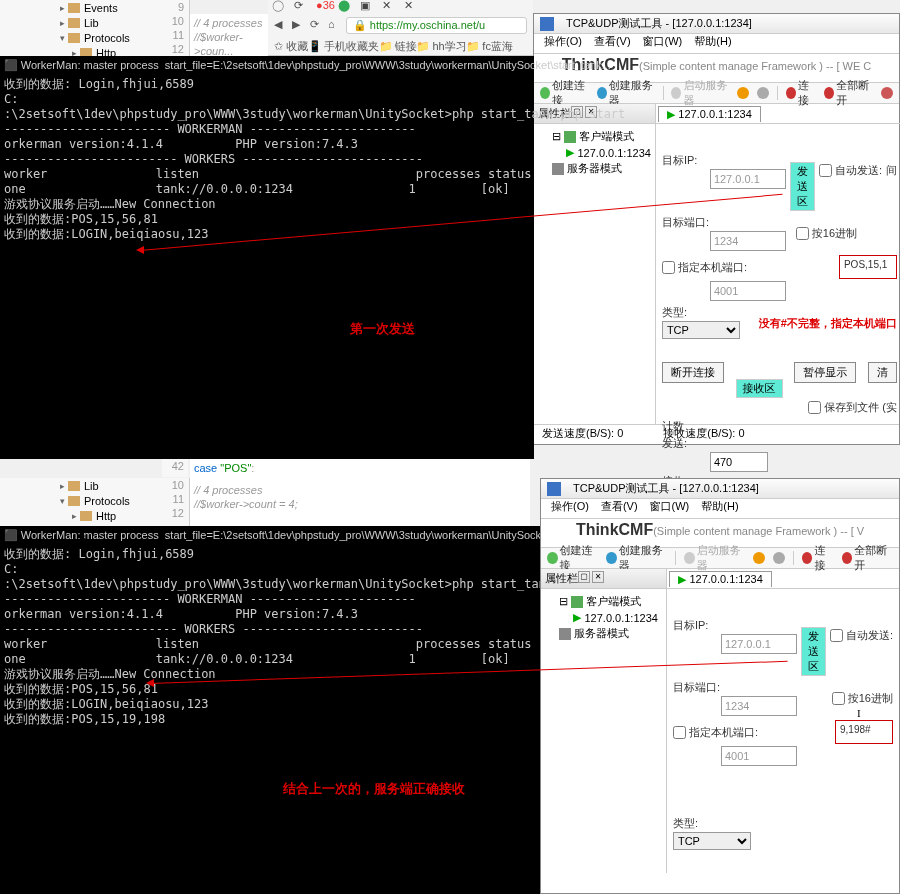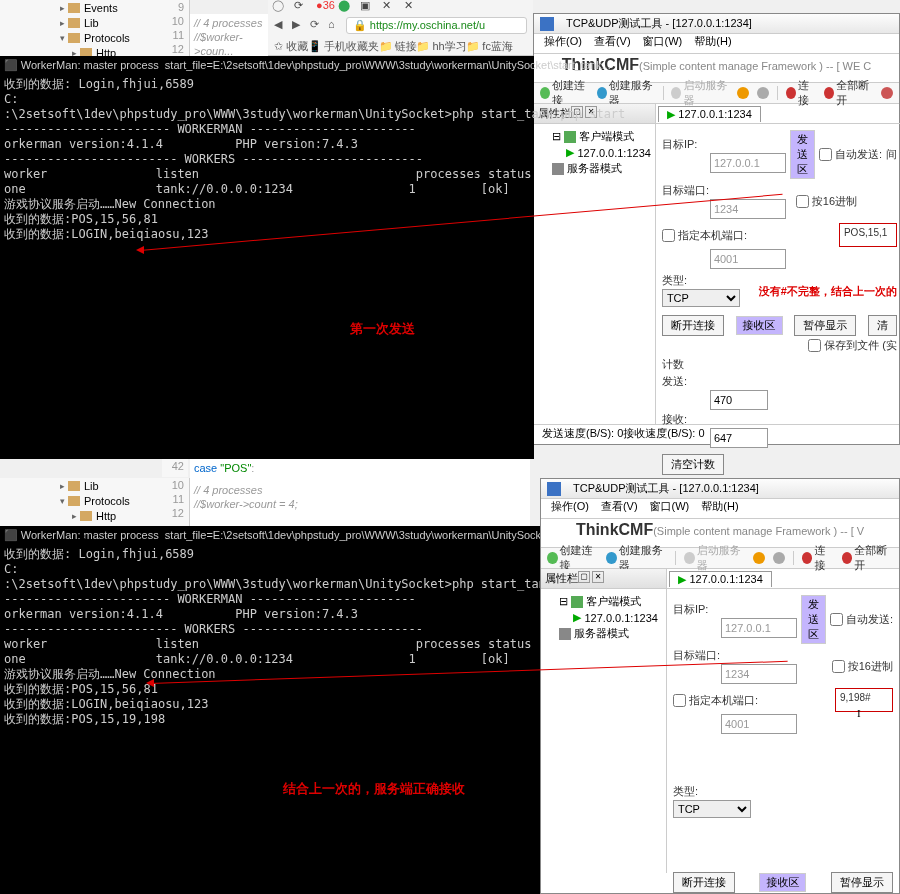--- a/index.html
+++ b/index.html
@@ -58,27 +58,27 @@
 .tcp-right { flex: 1; padding: 0; }
 .tcp-tab { height: 20px; display: flex; align-items: center; padding: 0 2px; border-bottom: 1px solid #ccc; }
 .tcp-tab .tab { border: 1px solid #999; border-bottom: none; padding: 1px 8px; background: #fff; display: flex; align-items: center; gap: 3px; }
 .tcp-form { padding: 4px 6px; }
 .tcp-form .row { display: flex; align-items: center; justify-content: space-between; margin: 2px 0; gap: 4px; }
 .tcp-form .row.stack { flex-direction: column; align-items: flex-start; gap: 1px; }
 .tcp-form label { color: #333; white-space: nowrap; }
 .tcp-form input[type=text] { border: 1px solid #999; padding: 1px 3px; width: 76px; height: 20px; background: #fff; margin-left: 48px; }
 .tcp-form input[type=text].dim { color: #999; }
 .tcp-form select { border: 1px solid #999; height: 18px; width: 78px; }
-.tcp-form .pane-title { background: #c4b5fd; border: 1px solid #ccc; padding: 1px 6px; }
+.tcp-form .pane-title { background: #5eead4; border: 1px solid #ccc; padding: 1px 6px; margin-top: 32px; }
 .tcp-form .chk { display: flex; align-items: center; gap: 3px; }
 .tcp-form .btn { border: 1px solid #888; background: #f5f5f5; padding: 2px 8px; cursor: pointer; }
 .tcp-form .msgbox { border: 1px solid #c00; padding: 3px 4px; width: 58px; height: 24px; font-size: 10px; color: #333; }
 .tcp-form .red-note { color: #d00; font-weight: 600; margin-top: 2px; white-space: nowrap; }
 .tcp-form .msgbox.wide { width: 110px; height: 130px; border: none; }
-.tcp-status { height: 18px; border-top: 1px solid #ccc; display: flex; align-items: center; padding: 0 8px; }
+.tcp-status { height: 18px; border-top: 1px solid #ccc; display: flex; align-items: center; padding: 0 8px; gap: 40px; }
 
 
 .terminal { background: #000; color: #ccc; font-family: Consolas, monospace; font-size: 12px; white-space: pre; padding: 2px 4px; line-height: 15px; }
 
 .red-label { position: absolute; color: #d00; font-size: 13px; font-weight: 600; }
 .red-line { position: absolute; height: 1px; background: #d00; transform-origin: left center; }
 .arrowhead { position: absolute; width: 0; height: 0; border-top: 4px solid transparent; border-bottom: 4px solid transparent; border-right: 8px solid #d00; }
 
 .ext-lib { left: 0; top: 483px; width: 165px; height: 20px; background: #f7f7f7; display: flex; align-items: center; padding-left: 20px; gap: 4px; font-weight: 600; }
 .ext-lib .books { width: 14px; height: 14px; background: #c36; }
@@ -261,21 +261,21 @@
         </div>
         <div class="row">
             <input type="text" class="dim" value="4001" style="">
             <span></span>
           </div>
         <div class="row">
           <div class="stack row">
             <label>类型:</label>
             <select><option>TCP</option></select>
           </div>
-          <div class="red-note">没有#不完整，结合上一次的</div>
+          <div class="red-note">没有#不完整，指定本机端口</div>
         </div>
         <div class="row" style="margin-top:6px">
           <button class="btn">断开连接</button>
           <span class="pane-title">接收区</span>
           <button class="btn">暂停显示</button>
           <button class="btn">清</button>
         </div>
         <div class="row">
             <span></span>
             <span class="chk">

